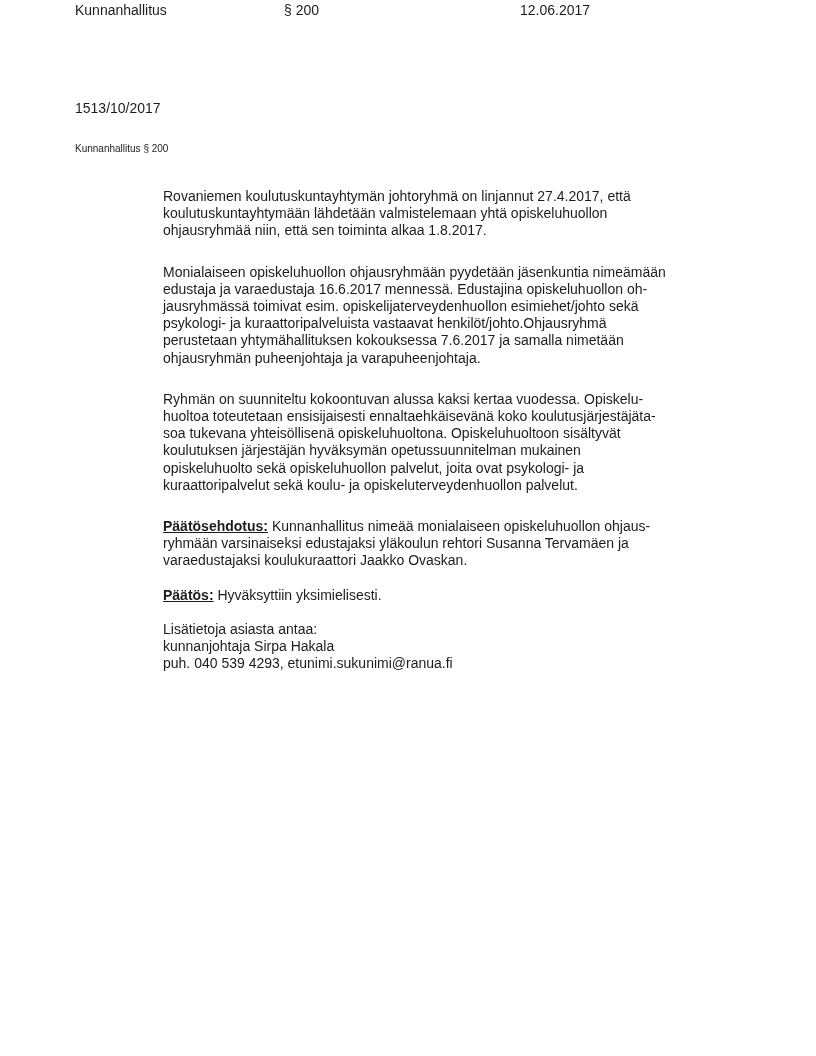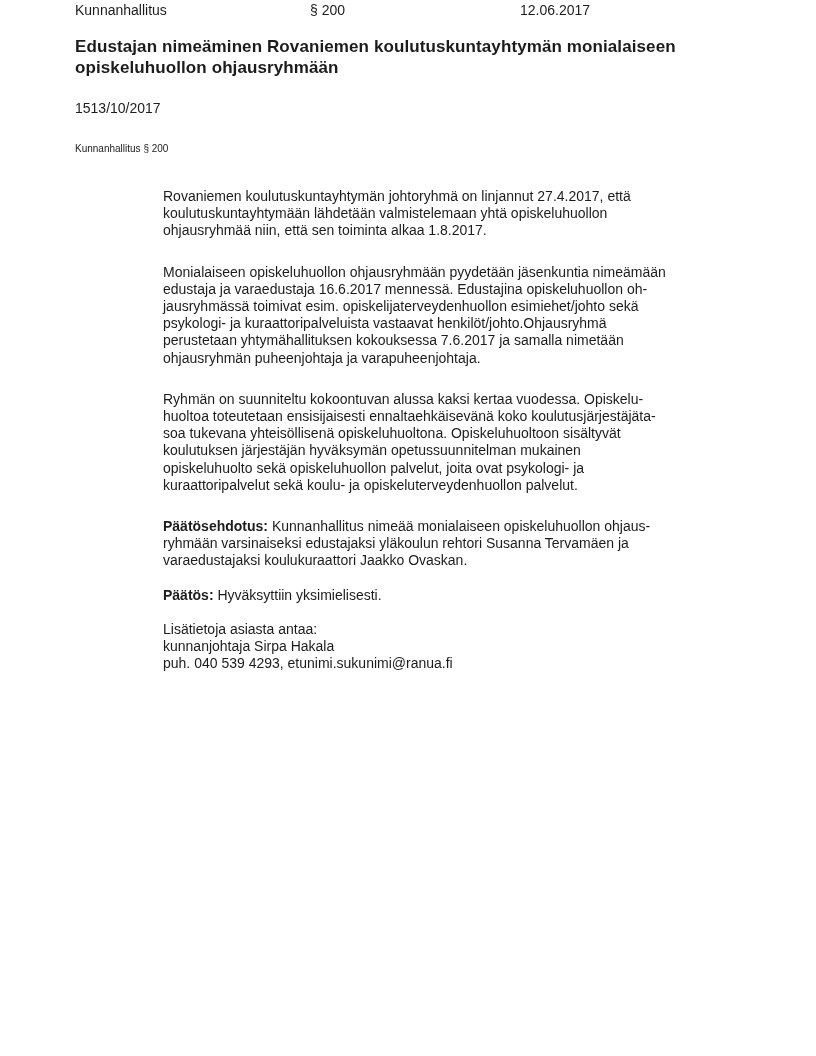--- a/index.html
+++ b/index.html
@@ -20,21 +20,21 @@
   }
   .doc-header {
     position: absolute;
     top: 2px;
     left: 0;
     width: 100%;
     font-size: 14px;
     line-height: 17px;
   }
   .doc-header .col-committee { position: absolute; left: 75px; top: 0; }
-  .doc-header .col-section   { position: absolute; left: 310px; top: 0; }
+  .doc-header .col-section   { position: absolute; left: 284px; top: 0; }
   .doc-header .col-date      { position: absolute; left: 520px; top: 0; }
 
   .doc-title {
     position: absolute;
     top: 36px;
     left: 75px;
     width: 680px;
     font-size: 17px;
     line-height: 21px;
     font-weight: bold;
@@ -64,39 +64,38 @@
     font-size: 14px;
     line-height: 17.2px;
   }
   .doc-body p {
     white-space: pre-line;
     margin: 0 0 24px 0;
   }
   .doc-body p.tight { margin-bottom: 17px; }
   .label-bold {
     font-weight: bold;
+    text-decoration: underline;
   }
   .contact-block {
     white-space: pre-line;
     margin-top: 42px;
   }
 </style>
 </head>
 <body>
 
 <div class="page">
 
   <div class="doc-header">
     <span class="col-committee">Kunnanhallitus</span>
     <span class="col-section">§ 200</span>
     <span class="col-date">12.06.2017</span>
   </div>
 
-  <h1 class="doc-title">Edustajan nimeäminen Rovaniemen koulutuskuntayhtymän monialaiseen
-opiskeluhuollon ohjausryhmään</h1>
 
   <div class="case-number">1513/10/2017</div>
 
   <div class="section-heading">Kunnanhallitus § 200</div>
 
   <div class="doc-body">
     <p>Rovaniemen koulutuskuntayhtymän johtoryhmä on linjannut 27.4.2017, että
 koulutuskuntayhtymään lähdetään valmistelemaan yhtä opiskeluhuollon
 ohjausryhmää niin, että sen toiminta alkaa 1.8.2017.</p>
     <p>Monialaiseen opiskeluhuollon ohjausryhmään pyydetään jäsenkuntia nimeämään

